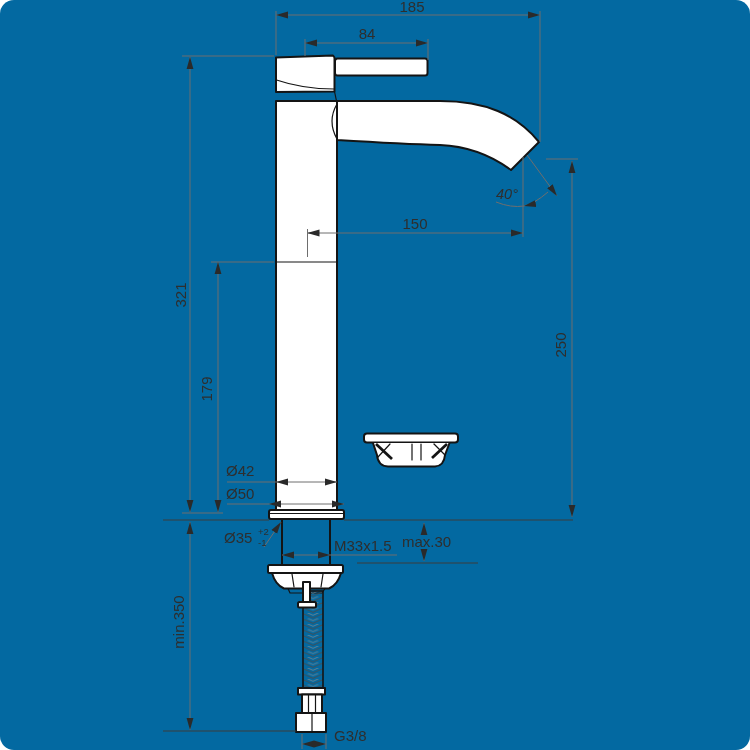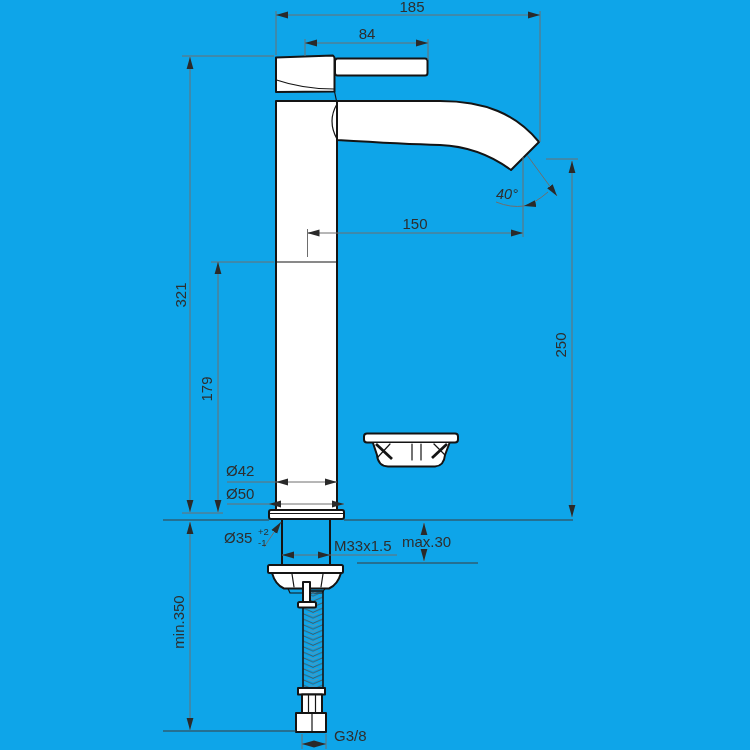--- a/index.html
+++ b/index.html
@@ -1,17 +1,17 @@
 <!DOCTYPE html>
 <html><head>
 <meta charset="utf-8">
 <style>
   html,body{margin:0;padding:0;background:#fff;}
-  #stage{width:750px;height:750px;background:#0ea5e9;position:relative;overflow:hidden;
-         font-family:"Liberation Sans", sans-serif;}
+  #stage{width:750px;height:750px;background:#0369a1;position:relative;overflow:hidden;
+         font-family:"Liberation Sans", sans-serif;border-radius:14px;}
   svg{display:block;}
   text{font-family:"Liberation Sans", sans-serif;fill:#2e2e2e;}
   .dim-text{font-size:15px;}
   .tol-text{font-size:9.5px;}
   .angle-text{font-size:14.5px;font-style:italic;}
   .obj{stroke:#141414;stroke-width:2;fill:none;stroke-linecap:round;stroke-linejoin:round;}
   .objf{stroke:#141414;stroke-width:2;fill:#ffffff;stroke-linejoin:round;}
   .obj-thin{stroke:#141414;stroke-width:1.2;fill:none;stroke-linecap:round;}
   .dim{stroke:#6e6e6e;stroke-width:1;fill:none;}
   .ref{stroke:#3c3c3c;stroke-width:1.1;fill:none;}

